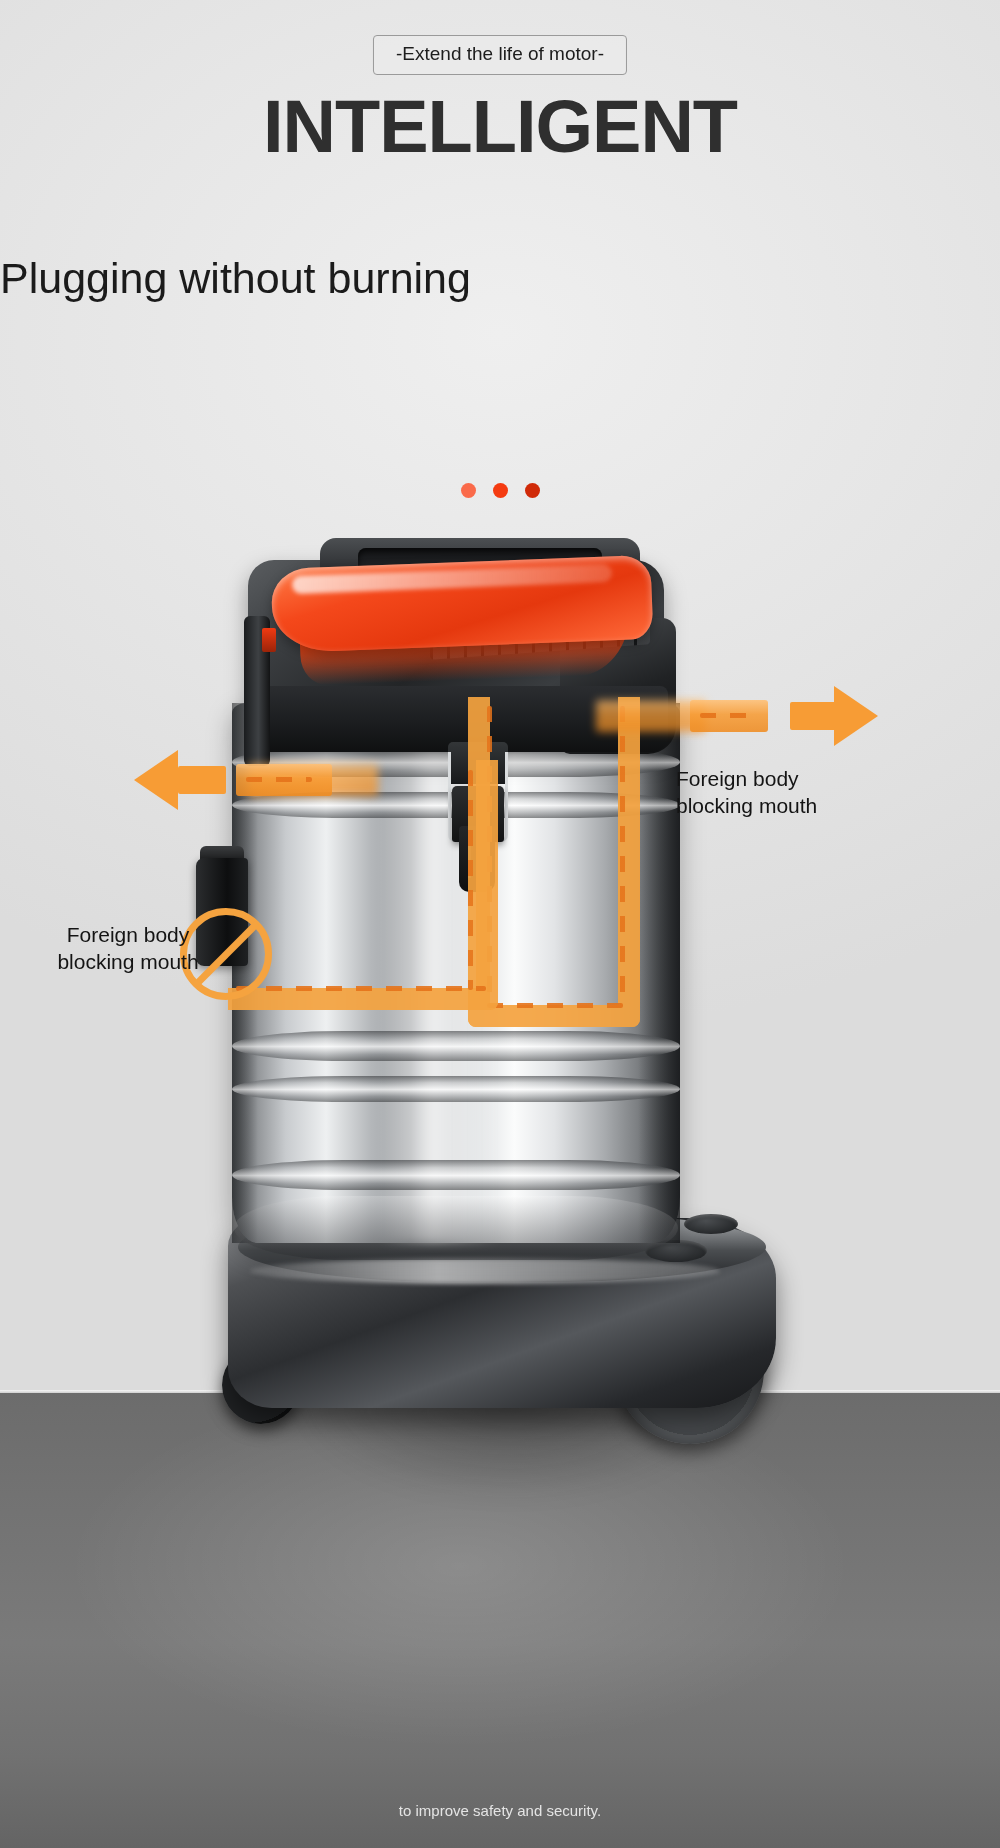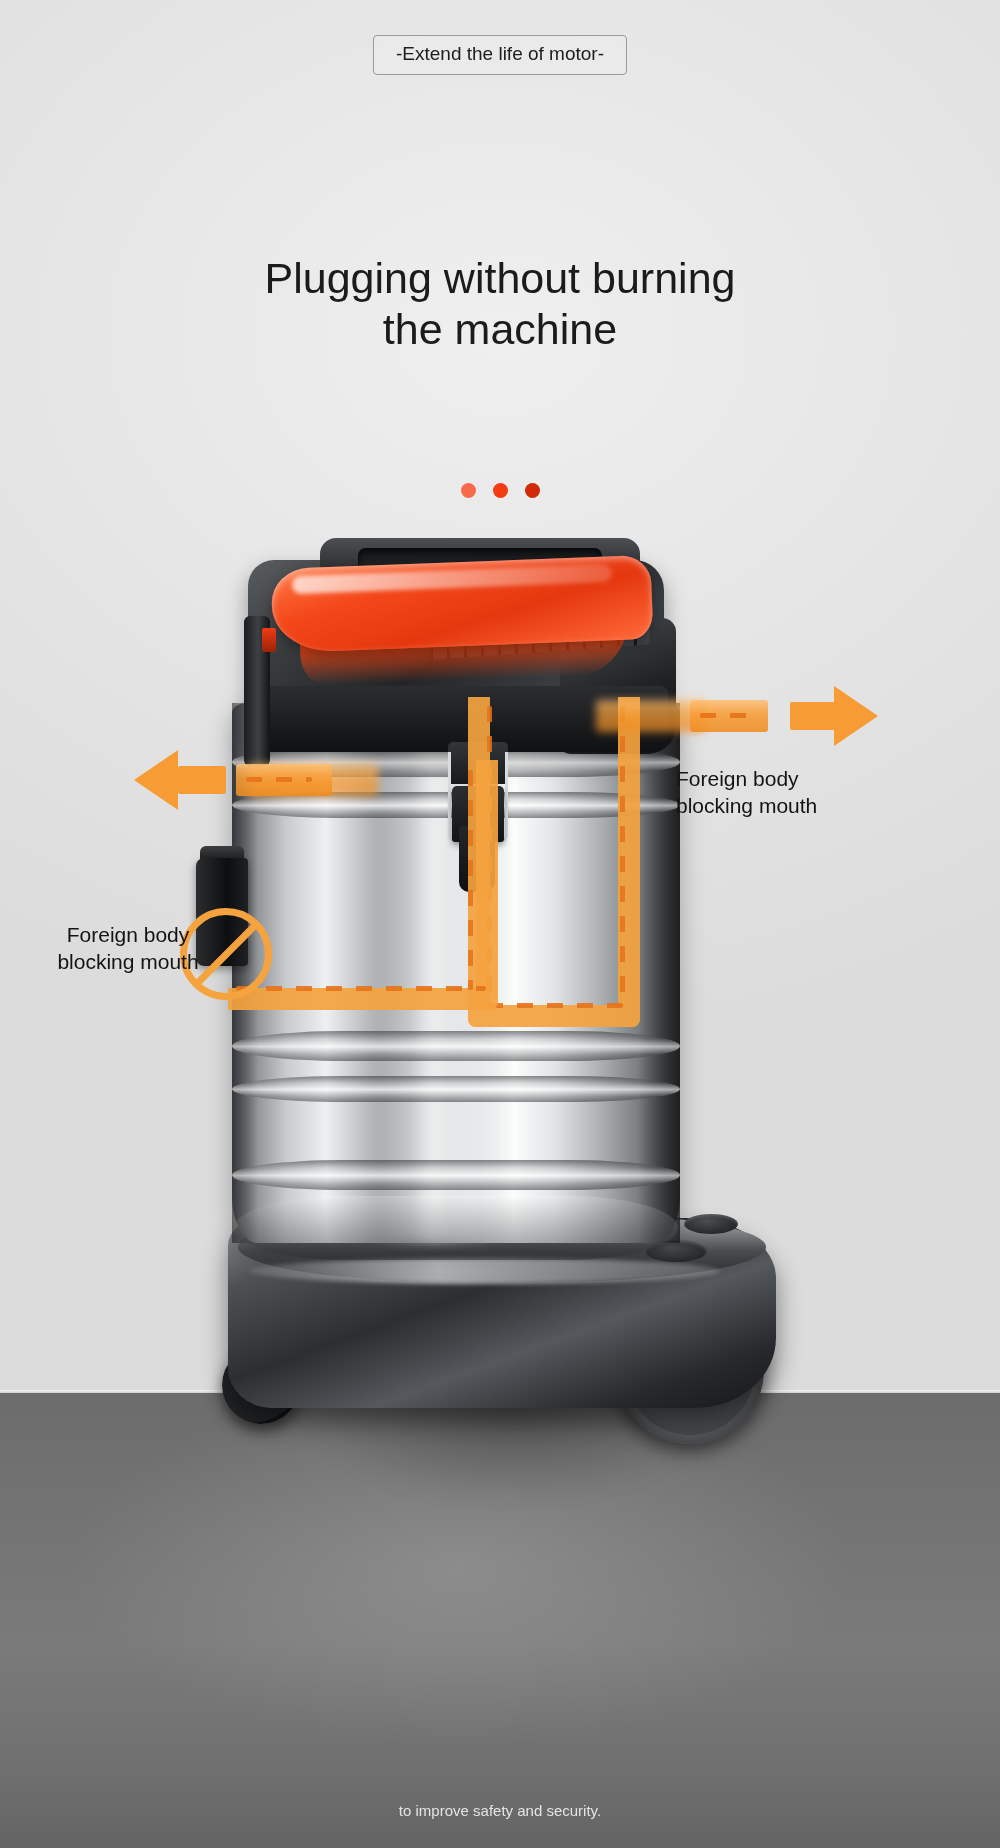--- a/index.html
+++ b/index.html
@@ -45,21 +45,21 @@
     padding:7px 22px 9px; font-size:19px; color:#1d1d1d;
     background:rgba(255,255,255,.12); white-space:nowrap;
   }
   .headline {
     position:absolute; left:0; top:92px; width:1000px; text-align:center;
     font-size:74px; font-weight:bold; letter-spacing:-1px; line-height:.94;
     color:#2f2f2f;
   }
   .headline span { display:block; }
   .subhead {
-    position:absolute; left:0; top:253px; width:1000px; text-align:center;
+    position:absolute; left:0; top:253px; width:1000px; text-align:left;
     font-size:43px; line-height:1.18; color:#1b1b1b; font-weight:normal;
   }
   .dots {
     position:absolute; left:0; top:483px; width:1000px;
     display:flex; justify-content:center; gap:17px;
   }
   .dots i { display:block; width:15px; height:15px; border-radius:50%; }
 
   
   .product { position:absolute; left:0; top:0; width:1000px; height:1848px; }
@@ -337,25 +337,25 @@
 
 <div class="page">
 
   <div class="wall"></div>
   <div class="floor"></div>
   <div class="floor-reflect"></div>
 
   <div class="badge">-Extend the life of motor-</div>
 
   <div class="headline">
+    <span>INTELLIGENT</span>
   </div>
 
   <div class="subhead">
     <div>Plugging without burning</div>
-    <div>the machine</div>
   </div>
 
   <div class="dots">
     <i style="background:#fa6a4a"></i>
     <i style="background:#f43b11"></i>
     <i style="background:#d02a08"></i>
   </div>
 
   <div class="product">
 

